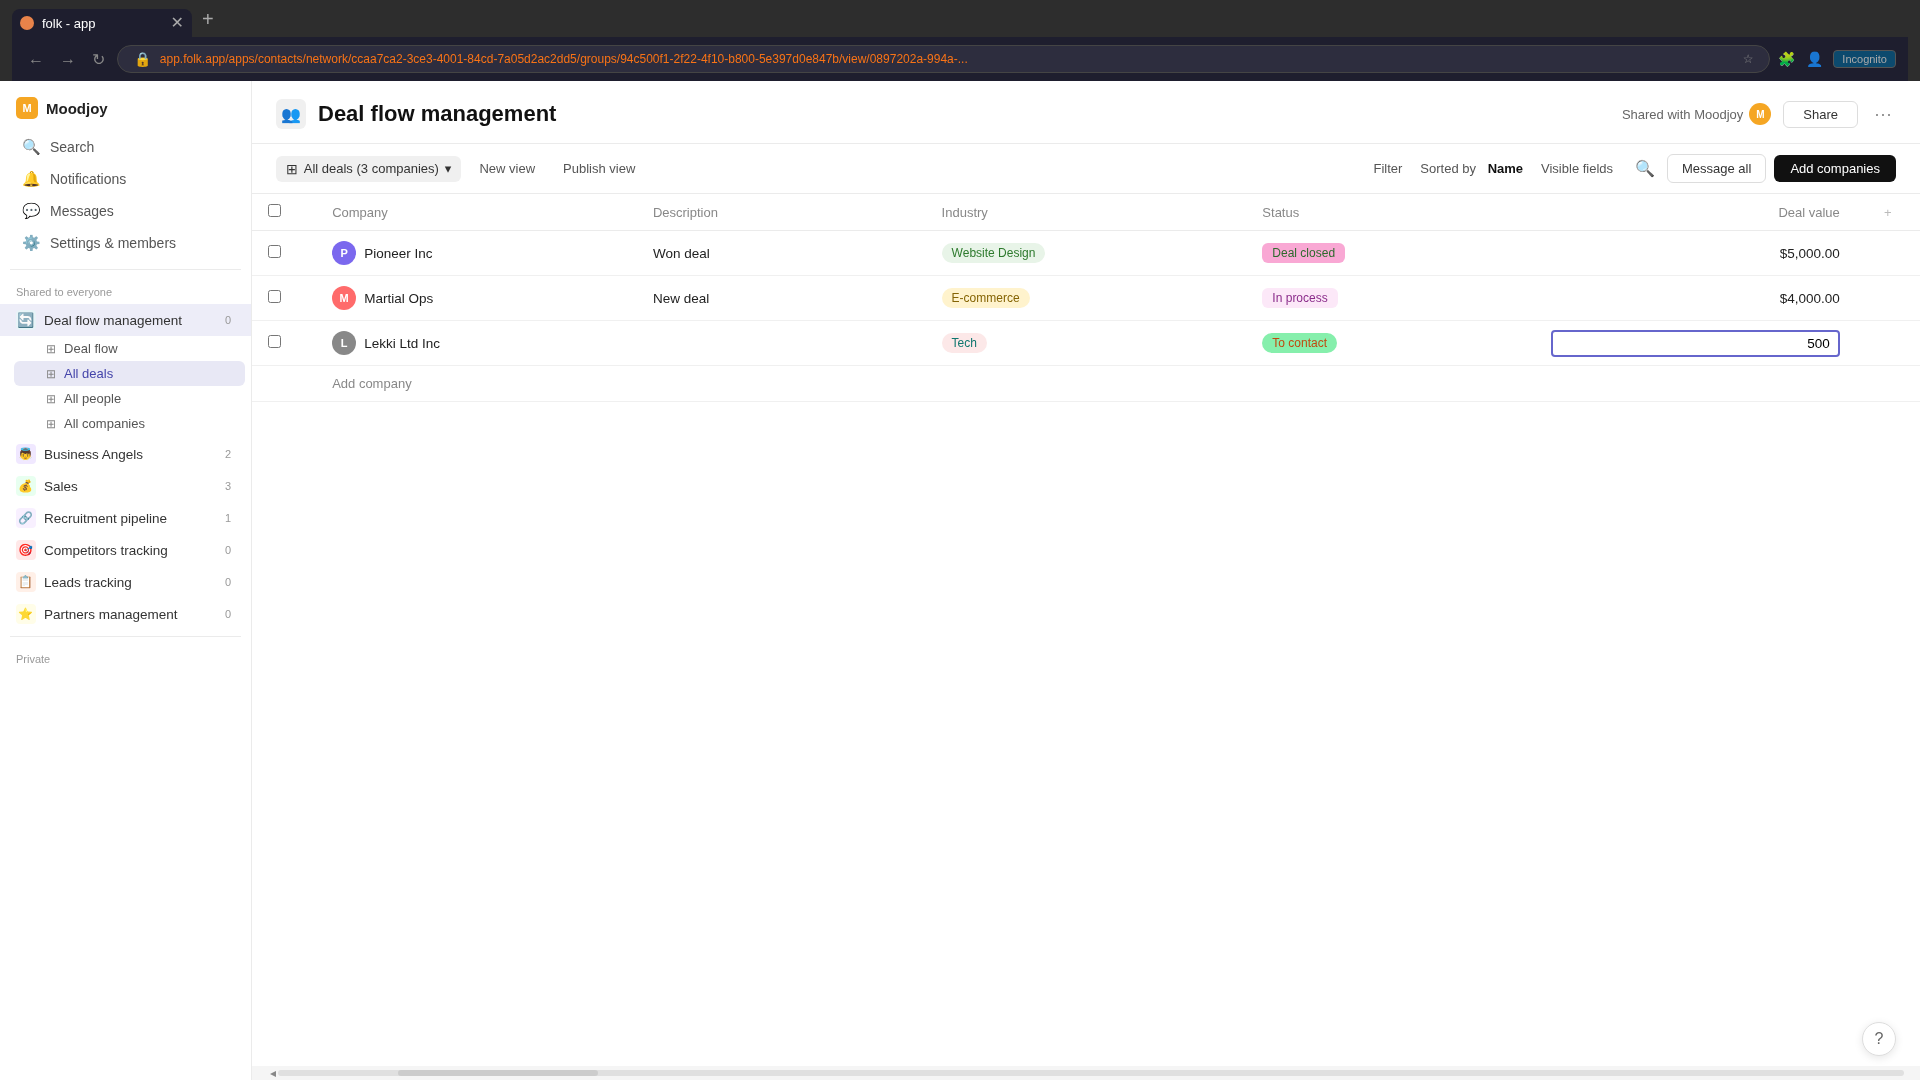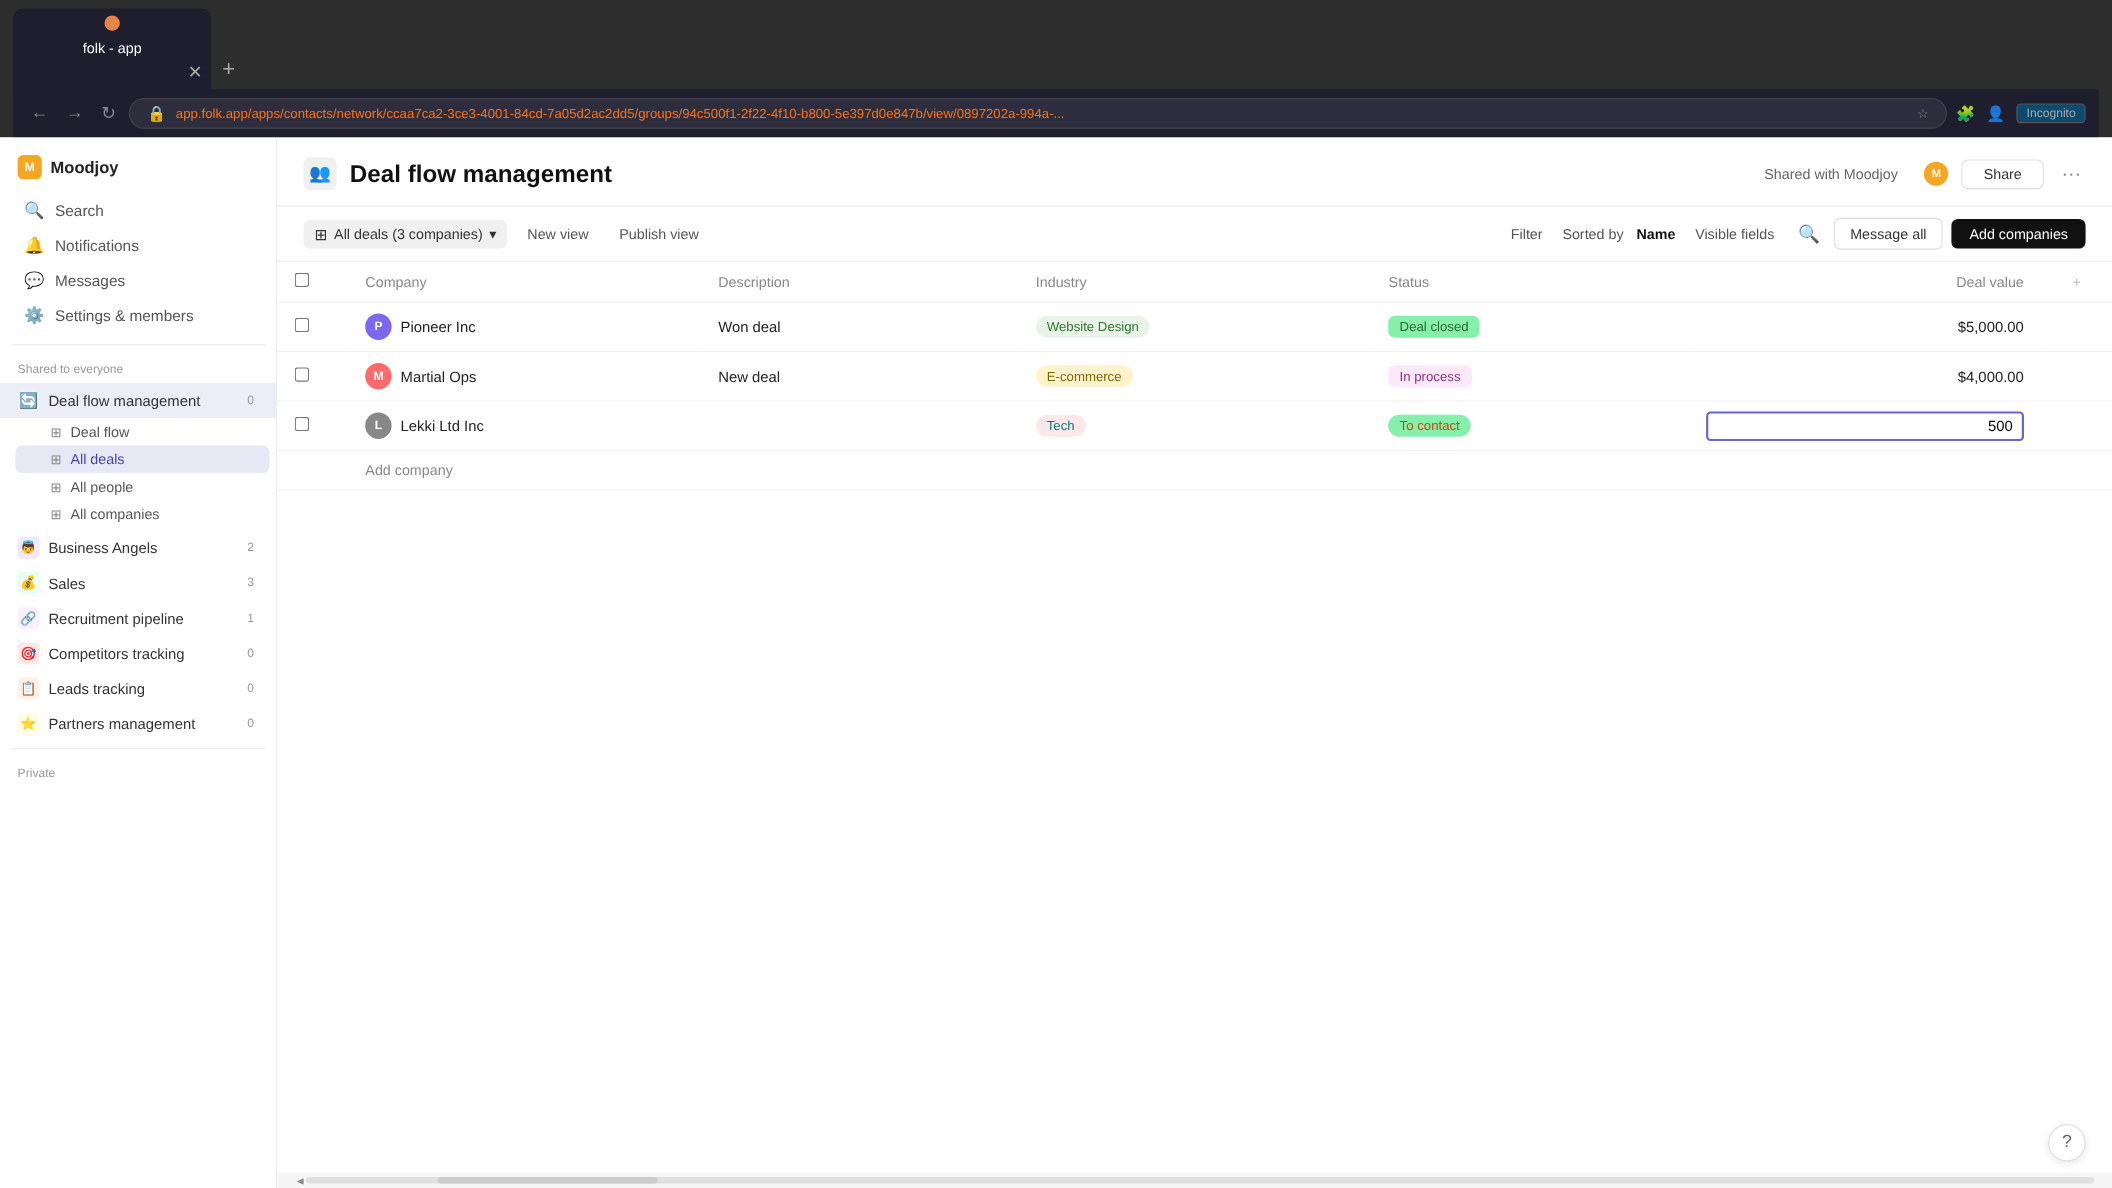--- a/index.html
+++ b/index.html
@@ -1,21 +1,21 @@
 <!DOCTYPE html>
 <html><head>
   <meta charset="utf-8">
   <style>
     * { box-sizing: border-box; margin: 0; padding: 0; }
     body { font-family: -apple-system, BlinkMacSystemFont, 'Segoe UI', sans-serif; background: #f5f5f5; display: flex; flex-direction: column; height: 100vh; overflow: hidden; }
 
     
     .browser-chrome { background: #2d2d2d; padding: 8px 12px 0; display: flex; flex-direction: column; }
     .browser-tabs { display: flex; align-items: flex-end; gap: 2px; margin-bottom: 0; }
-    .tab { background: #3c3c3c; border-radius: 8px 8px 0 0; padding: 6px 8px; display: flex; align-items: center; gap: 8px; min-width: 180px; max-width: 220px; color: #fff; font-size: 13px; flex-direction: column; }
+    .tab { background: #3c3c3c; border-radius: 8px 8px 0 0; padding: 6px 8px; display: flex; align-items: center; gap: 8px; min-width: 180px; max-width: 220px; color: #fff; font-size: 13px; }
     .tab.active { background: #1e1e2e; }
     .tab-favicon { width: 14px; height: 14px; background: #e8834a; border-radius: 50%; display: inline-block; flex-shrink: 0; }
     .tab-close { margin-left: auto; color: #aaa; cursor: pointer; font-size: 16px; line-height: 1; }
     .tab-add { color: #aaa; font-size: 20px; padding: 0 8px 6px; cursor: pointer; }
     .browser-nav { background: #1e1e2e; display: flex; align-items: center; gap: 8px; padding: 8px 12px; }
     .nav-btn { color: #888; font-size: 16px; cursor: pointer; padding: 4px; background: none; border: none; }
     .address-bar { flex: 1; background: #2d2d3e; border: 1px solid #444; border-radius: 20px; padding: 5px 16px; color: #ccc; font-size: 12px; display: flex; align-items: center; gap: 8px; }
     .address-bar-icon { color: #888; font-size: 14px; }
     .address-text { flex: 1; color: #f97316; font-size: 12px; overflow: hidden; text-overflow: ellipsis; white-space: nowrap; }
     .nav-actions { display: flex; align-items: center; gap: 10px; color: #888; font-size: 14px; }
@@ -44,21 +44,21 @@
     .sub-item.active { background: #e8e8f5; color: #4444aa; font-weight: 500; }
     .sub-item-icon { font-size: 12px; color: #888; }
 
     
     .main { flex: 1; display: flex; flex-direction: column; overflow: hidden; background: #fff; }
     .main-header { padding: 18px 24px 14px; border-bottom: 1px solid #ebebeb; display: flex; align-items: center; justify-content: space-between; }
     .page-title-area { display: flex; align-items: center; gap: 12px; }
     .page-icon { width: 30px; height: 30px; background: #f0f0f0; border-radius: 6px; display: flex; align-items: center; justify-content: center; font-size: 16px; }
     .page-title { font-size: 22px; font-weight: 600; color: #111; }
     .header-actions { display: flex; align-items: center; gap: 12px; }
-    .shared-info { display: flex; align-items: center; gap: 24px; color: #666; font-size: 13px; }
+    .shared-info { display: flex; align-items: center; gap: 6px; color: #666; font-size: 13px; }
     .shared-icon { width: 22px; height: 22px; background: #f5a623; border-radius: 50%; display: flex; align-items: center; justify-content: center; color: #fff; font-size: 10px; font-weight: bold; }
     .share-btn { background: none; border: 1px solid #ddd; border-radius: 6px; padding: 5px 19px; font-size: 13px; cursor: pointer; color: #333; }
     .more-btn { color: #888; font-size: 18px; cursor: pointer; padding: 4px; }
 
     
     .toolbar { display: flex; align-items: center; gap: 8px; padding: 10px 24px; border-bottom: 1px solid #ebebeb; }
     .toolbar-left { display: flex; align-items: center; gap: 8px; flex: 1; }
     .view-selector { display: flex; align-items: center; gap: 6px; background: #f0f0f0; border-radius: 6px; padding: 5px 10px; font-size: 13px; cursor: pointer; color: #333; font-weight: 500; }
     .view-icon { font-size: 14px; }
     .toolbar-btn { background: none; border: none; padding: 5px 10px; font-size: 13px; cursor: pointer; color: #555; border-radius: 6px; }
@@ -86,21 +86,21 @@
     tbody td { padding: 10px 16px; font-size: 13.5px; color: #222; border-bottom: 1px solid #f0f0f0; vertical-align: middle; }
     tbody td.right { text-align: right; }
     .company-cell { display: flex; align-items: center; gap: 8px; }
     .company-avatar { width: 24px; height: 24px; border-radius: 50%; display: flex; align-items: center; justify-content: center; font-size: 11px; font-weight: 700; color: #fff; flex-shrink: 0; }
     .company-name { font-weight: 500; color: #222; }
     .tag { display: inline-block; padding: 3px 10px; border-radius: 12px; font-size: 12px; font-weight: 500; }
     .tag-website { background: #e8f4e8; color: #2d7a2d; }
     .tag-ecommerce { background: #fff3cd; color: #856404; }
     .tag-tech { background: #fce8e8; color: #0f766e; }
     .status-tag { display: inline-block; padding: 3px 10px; border-radius: 6px; font-size: 12px; font-weight: 500; }
-    .status-closed { background: #86efac; color: #2d6a2d; }
+    .status-closed { background: #f9a8d4; color: #2d6a2d; }
     .status-process { background: #fce8f8; color: #8b2d8b; }
     .status-contact { background: #86efac; color: #c04a10; border-radius: 10px; }
     .add-company-row td { color: #888; font-size: 13px; }
     .add-company-link { cursor: pointer; color: #888; }
     .row-actions { opacity: 0; }
     .row-menu-btn { background: none; border: 1px solid #ddd; border-radius: 4px; padding: 2px 6px; cursor: pointer; font-size: 13px; color: #666; }
 
     
     .deal-value-input { width: 100%; border: 2px solid #6666cc; border-radius: 4px; padding: 4px 8px; font-size: 13.5px; text-align: right; outline: none; background: #fff; }
 

